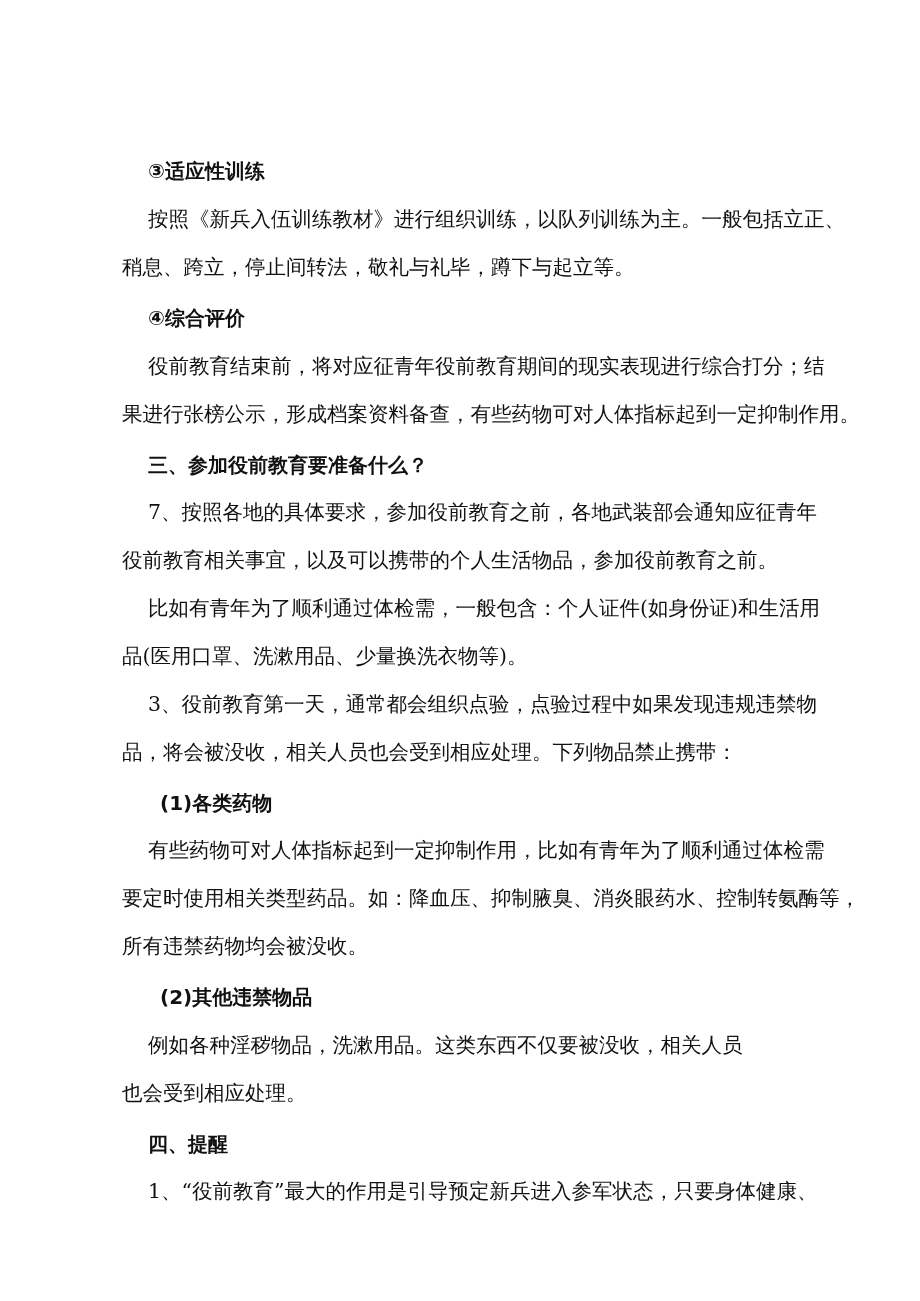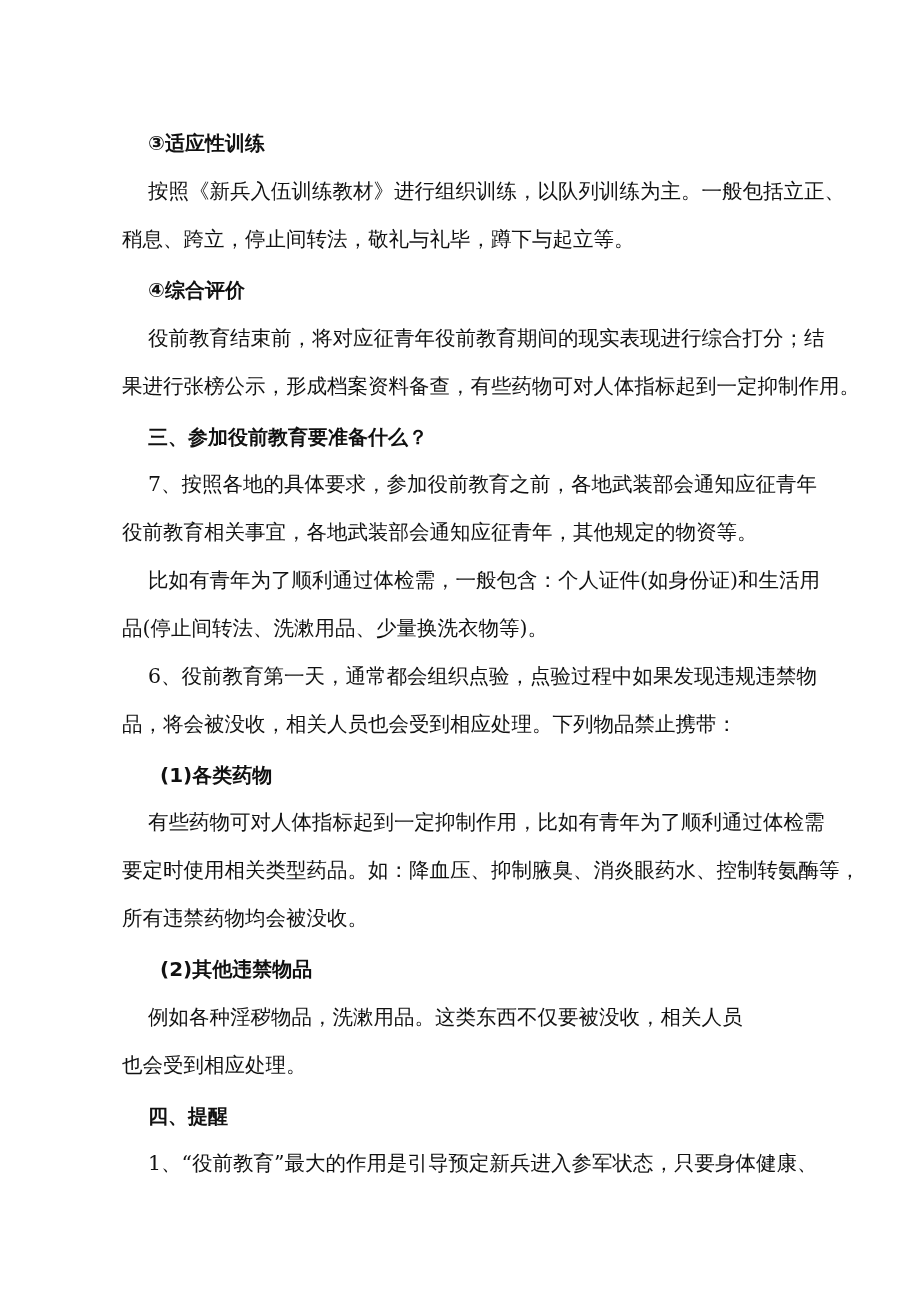--- a/index.html
+++ b/index.html
@@ -1,42 +1,42 @@
 <!DOCTYPE html>
 <html><head>
 <meta charset="utf-8">
 <style>
   html, body { margin: 0; padding: 0; background: #ffffff; }
   body { width: 920px; height: 1301px; position: relative; overflow: hidden;
          font-family: "DejaVu Serif", "Liberation Serif", serif; color: #111111; }
   .line { position: absolute; left: 107px; white-space: nowrap; font-size: 20.5px;
-          line-height: 28px; height: 28px; }
+          line-height: 28px; height: 28px; margin-top: 28px; }
   .ind { left: 148px; }
   .cont { left: 122px; }
   .h { font-family: "DejaVu Sans", "Liberation Sans", sans-serif; font-weight: bold; font-size: 20px; }
   .hsub { left: 160px; }
 </style>
 </head>
 <body>
 
 <div>
   <div class="line ind h" style="top:129px">③适应性训练</div>
   <div class="line ind" style="top:177px">按照《新兵入伍训练教材》进行组织训练，以队列训练为主。一般包括立正、</div>
   <div class="line cont" style="top:225px">稍息、跨立，停止间转法，敬礼与礼毕，蹲下与起立等。</div>
 
   <div class="line ind h" style="top:276px">④综合评价</div>
   <div class="line ind" style="top:324px">役前教育结束前，将对应征青年役前教育期间的现实表现进行综合打分；结</div>
   <div class="line cont" style="top:372px">果进行张榜公示，形成档案资料备查，有些药物可对人体指标起到一定抑制作用。</div>
 
   <div class="line ind h" style="top:423px">三、参加役前教育要准备什么？</div>
   <div class="line ind" style="top:470px">7、按照各地的具体要求，参加役前教育之前，各地武装部会通知应征青年</div>
-  <div class="line cont" style="top:518px">役前教育相关事宜，各地武装部会通知应征青年，其他规定的物资等。</div>
+  <div class="line cont" style="top:518px">役前教育相关事宜，以及可以携带的个人生活物品，参加役前教育之前。</div>
   <div class="line ind" style="top:566px">比如有青年为了顺利通过体检需，一般包含：个人证件(如身份证)和生活用</div>
-  <div class="line cont" style="top:614px">品(停止间转法、洗漱用品、少量换洗衣物等)。</div>
-  <div class="line ind" style="top:662px">6、役前教育第一天，通常都会组织点验，点验过程中如果发现违规违禁物</div>
+  <div class="line cont" style="top:614px">品(医用口罩、洗漱用品、少量换洗衣物等)。</div>
+  <div class="line ind" style="top:662px">3、役前教育第一天，通常都会组织点验，点验过程中如果发现违规违禁物</div>
   <div class="line cont" style="top:710px">品，将会被没收，相关人员也会受到相应处理。下列物品禁止携带：</div>
 
   <div class="line hsub h" style="top:761px">(1)各类药物</div>
   <div class="line ind" style="top:808px">有些药物可对人体指标起到一定抑制作用，比如有青年为了顺利通过体检需</div>
   <div class="line cont" style="top:856px">要定时使用相关类型药品。如：降血压、抑制腋臭、消炎眼药水、控制转氨酶等，</div>
   <div class="line cont" style="top:904px">所有违禁药物均会被没收。</div>
 
   <div class="line hsub h" style="top:955px">(2)其他违禁物品</div>
   <div class="line ind" style="top:1003px">例如各种淫秽物品，洗漱用品。这类东西不仅要被没收，相关人员</div>
   <div class="line cont" style="top:1051px">也会受到相应处理。</div>

